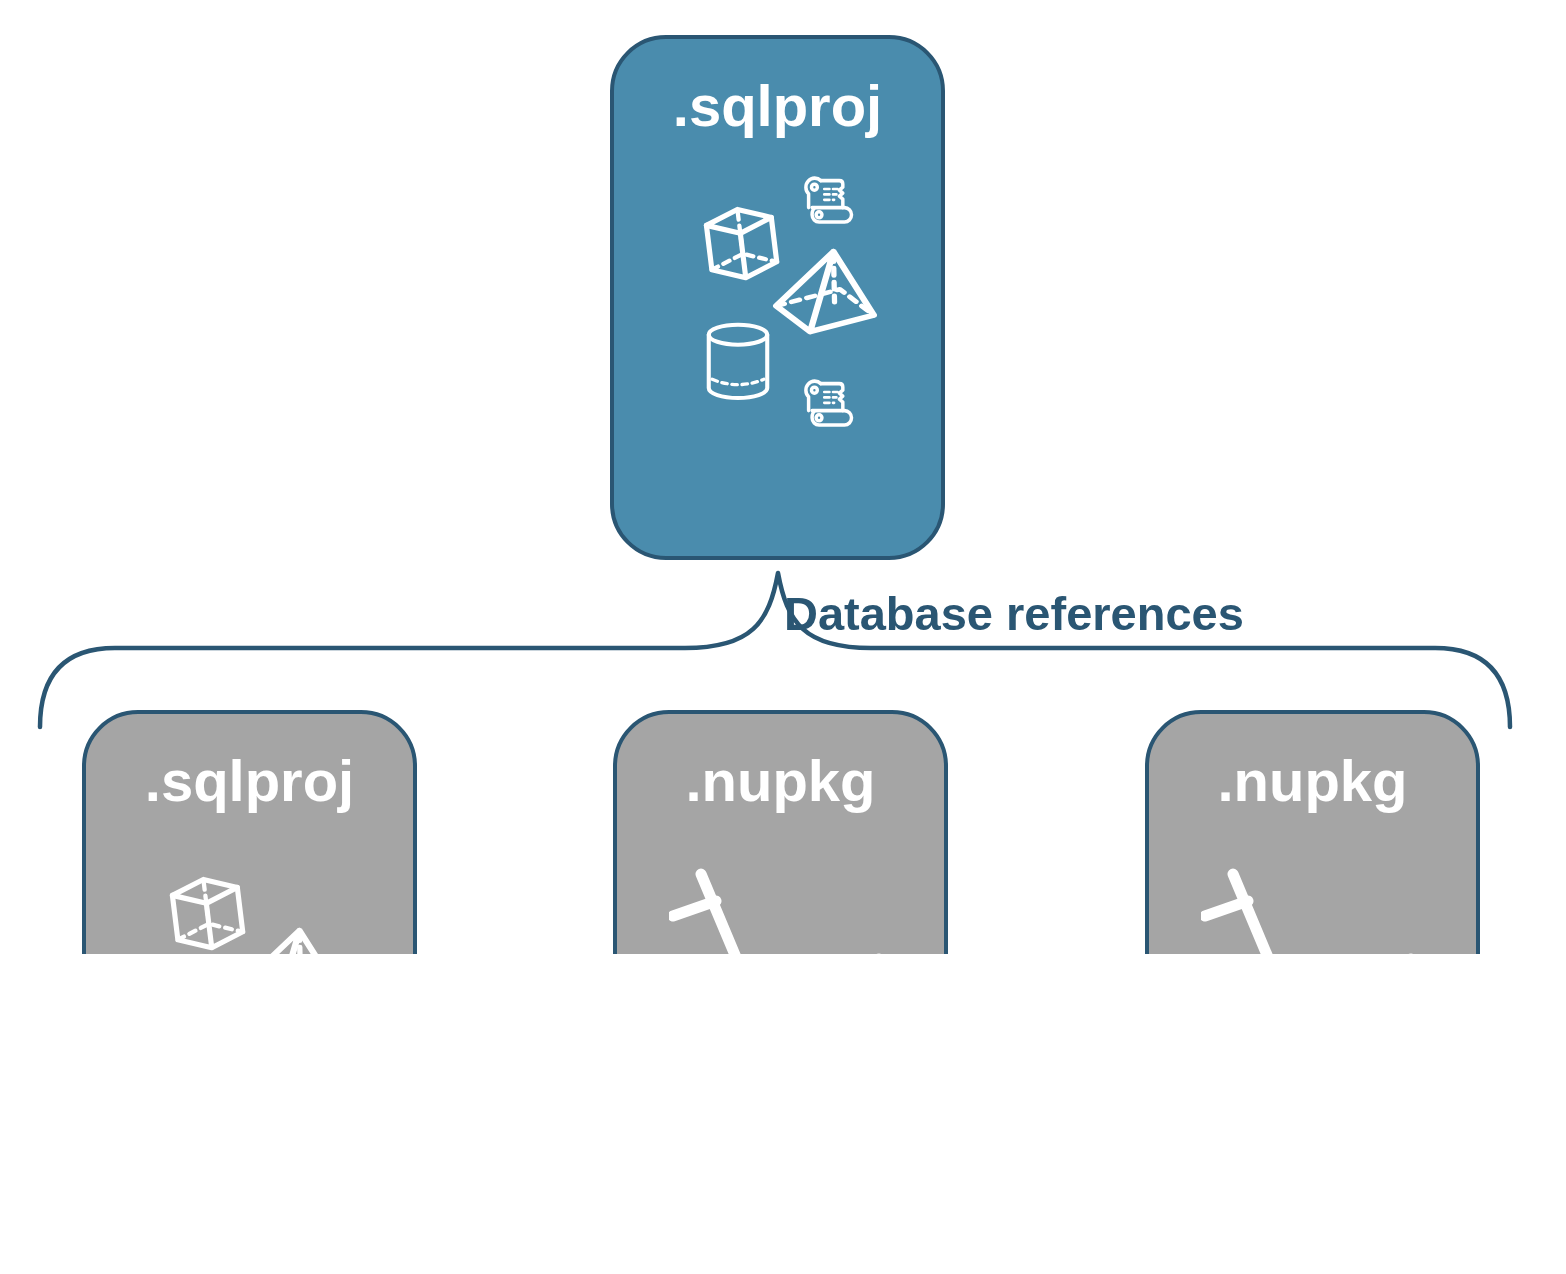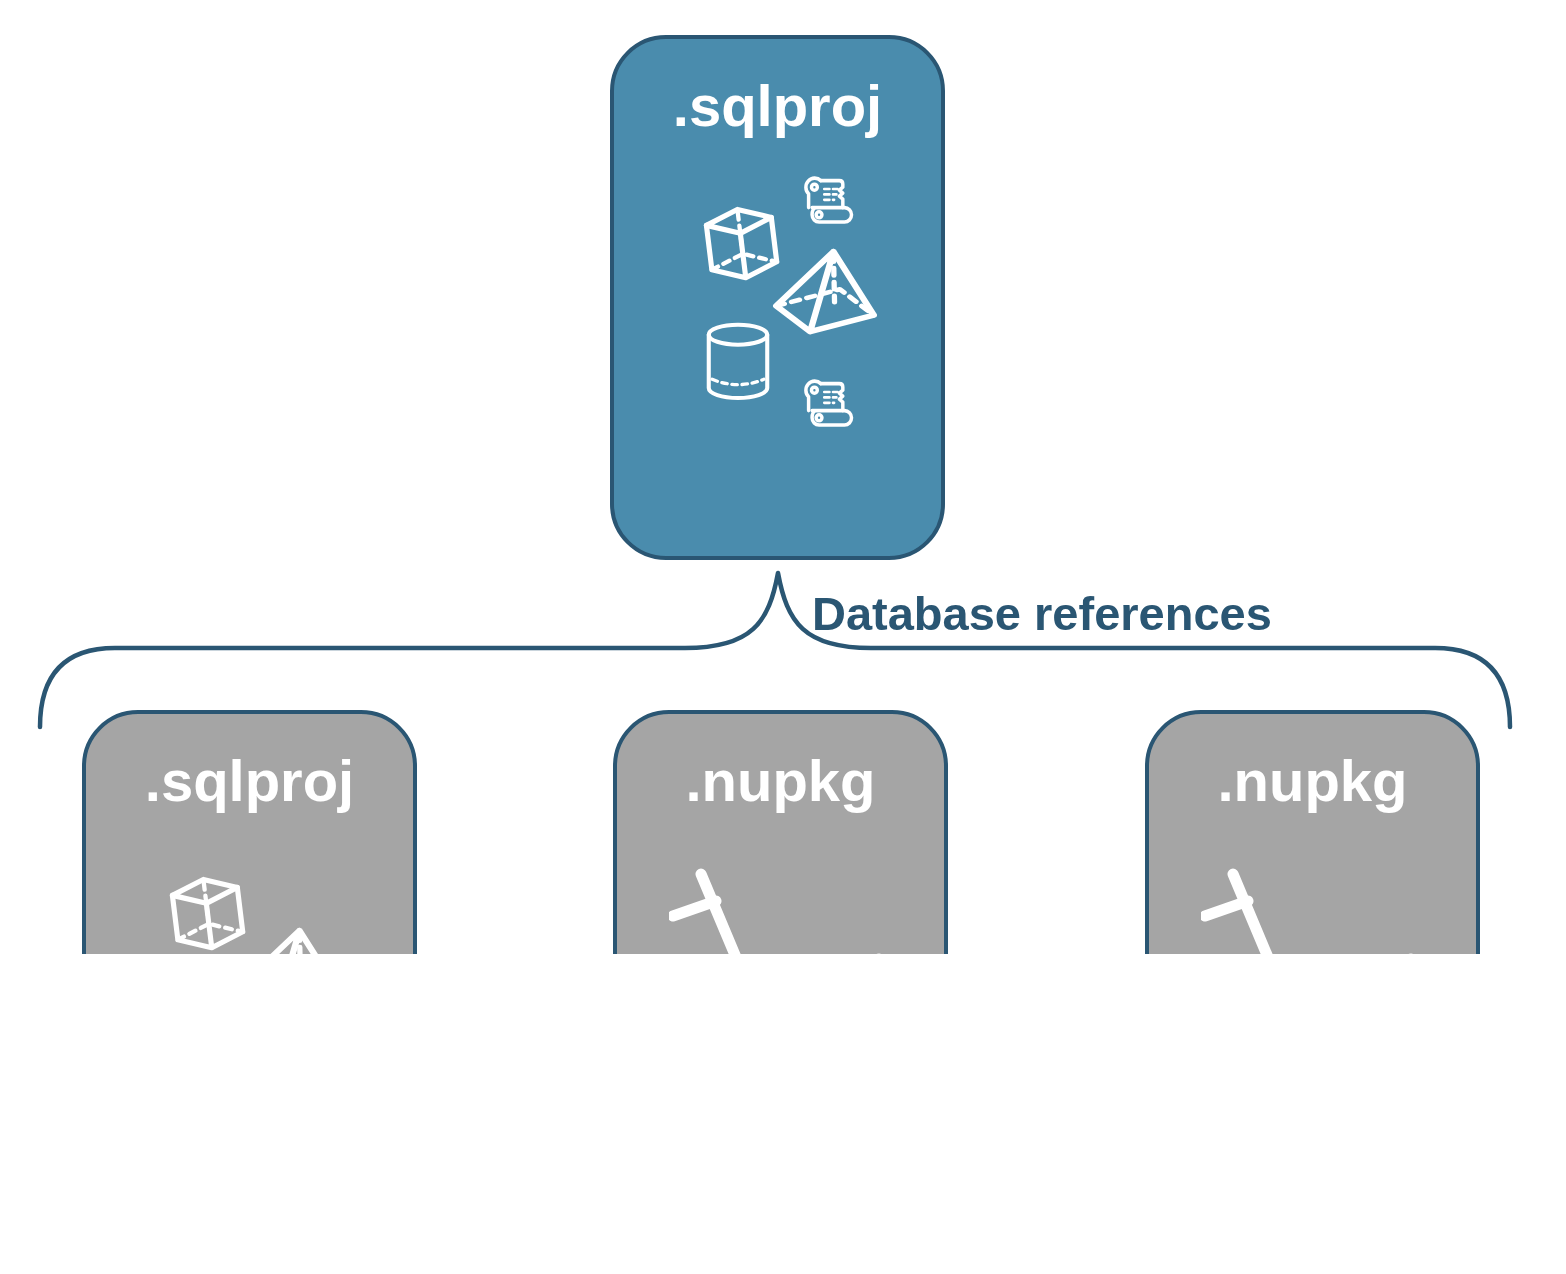--- a/index.html
+++ b/index.html
@@ -93,21 +93,21 @@
     <svg class="icon" style="left:183px; top:338px; width:58px;  height:60px" viewBox="0 0 100 100" preserveAspectRatio="none">
         <use href="#sym-scroll"></use>
       </svg>
   </div>
 
   <svg class="icon brace" style="left:30px; top:560px; width:1490px; height:180px" viewBox="0 0 1490 180">
     <path d="M 10 167 C 10 122 28 88 85 88 L 655 88 C 722 88 739 62 748 13
              C 757 62 774 88 841 88 L 1405 88 C 1462 88 1480 122 1480 167"></path>
   </svg>
 
-  <div class="connector-label" style="left:812px; top:586px">Database references</div>
+  <div class="connector-label" style="left:784px; top:586px">Database references</div>
 
   <div class="box child-box" style="left:82px; top:710px; width:335px; height:523px">
     <div class="box-title">.sqlproj</div>
     <svg class="icon" style="left:79px;  top:160px; width:86px;  height:86px" viewBox="0 0 100 100" preserveAspectRatio="none">
         <use href="#sym-cube"></use>
       </svg>
     <svg class="icon" style="left:152px; top:212px; width:106px; height:92px" viewBox="0 0 100 100" preserveAspectRatio="none">
         <use href="#sym-pyramid"></use>
       </svg>
     <svg class="icon" style="left:86px;  top:282px; width:68px;  height:80px" viewBox="0 0 100 120" preserveAspectRatio="none">

